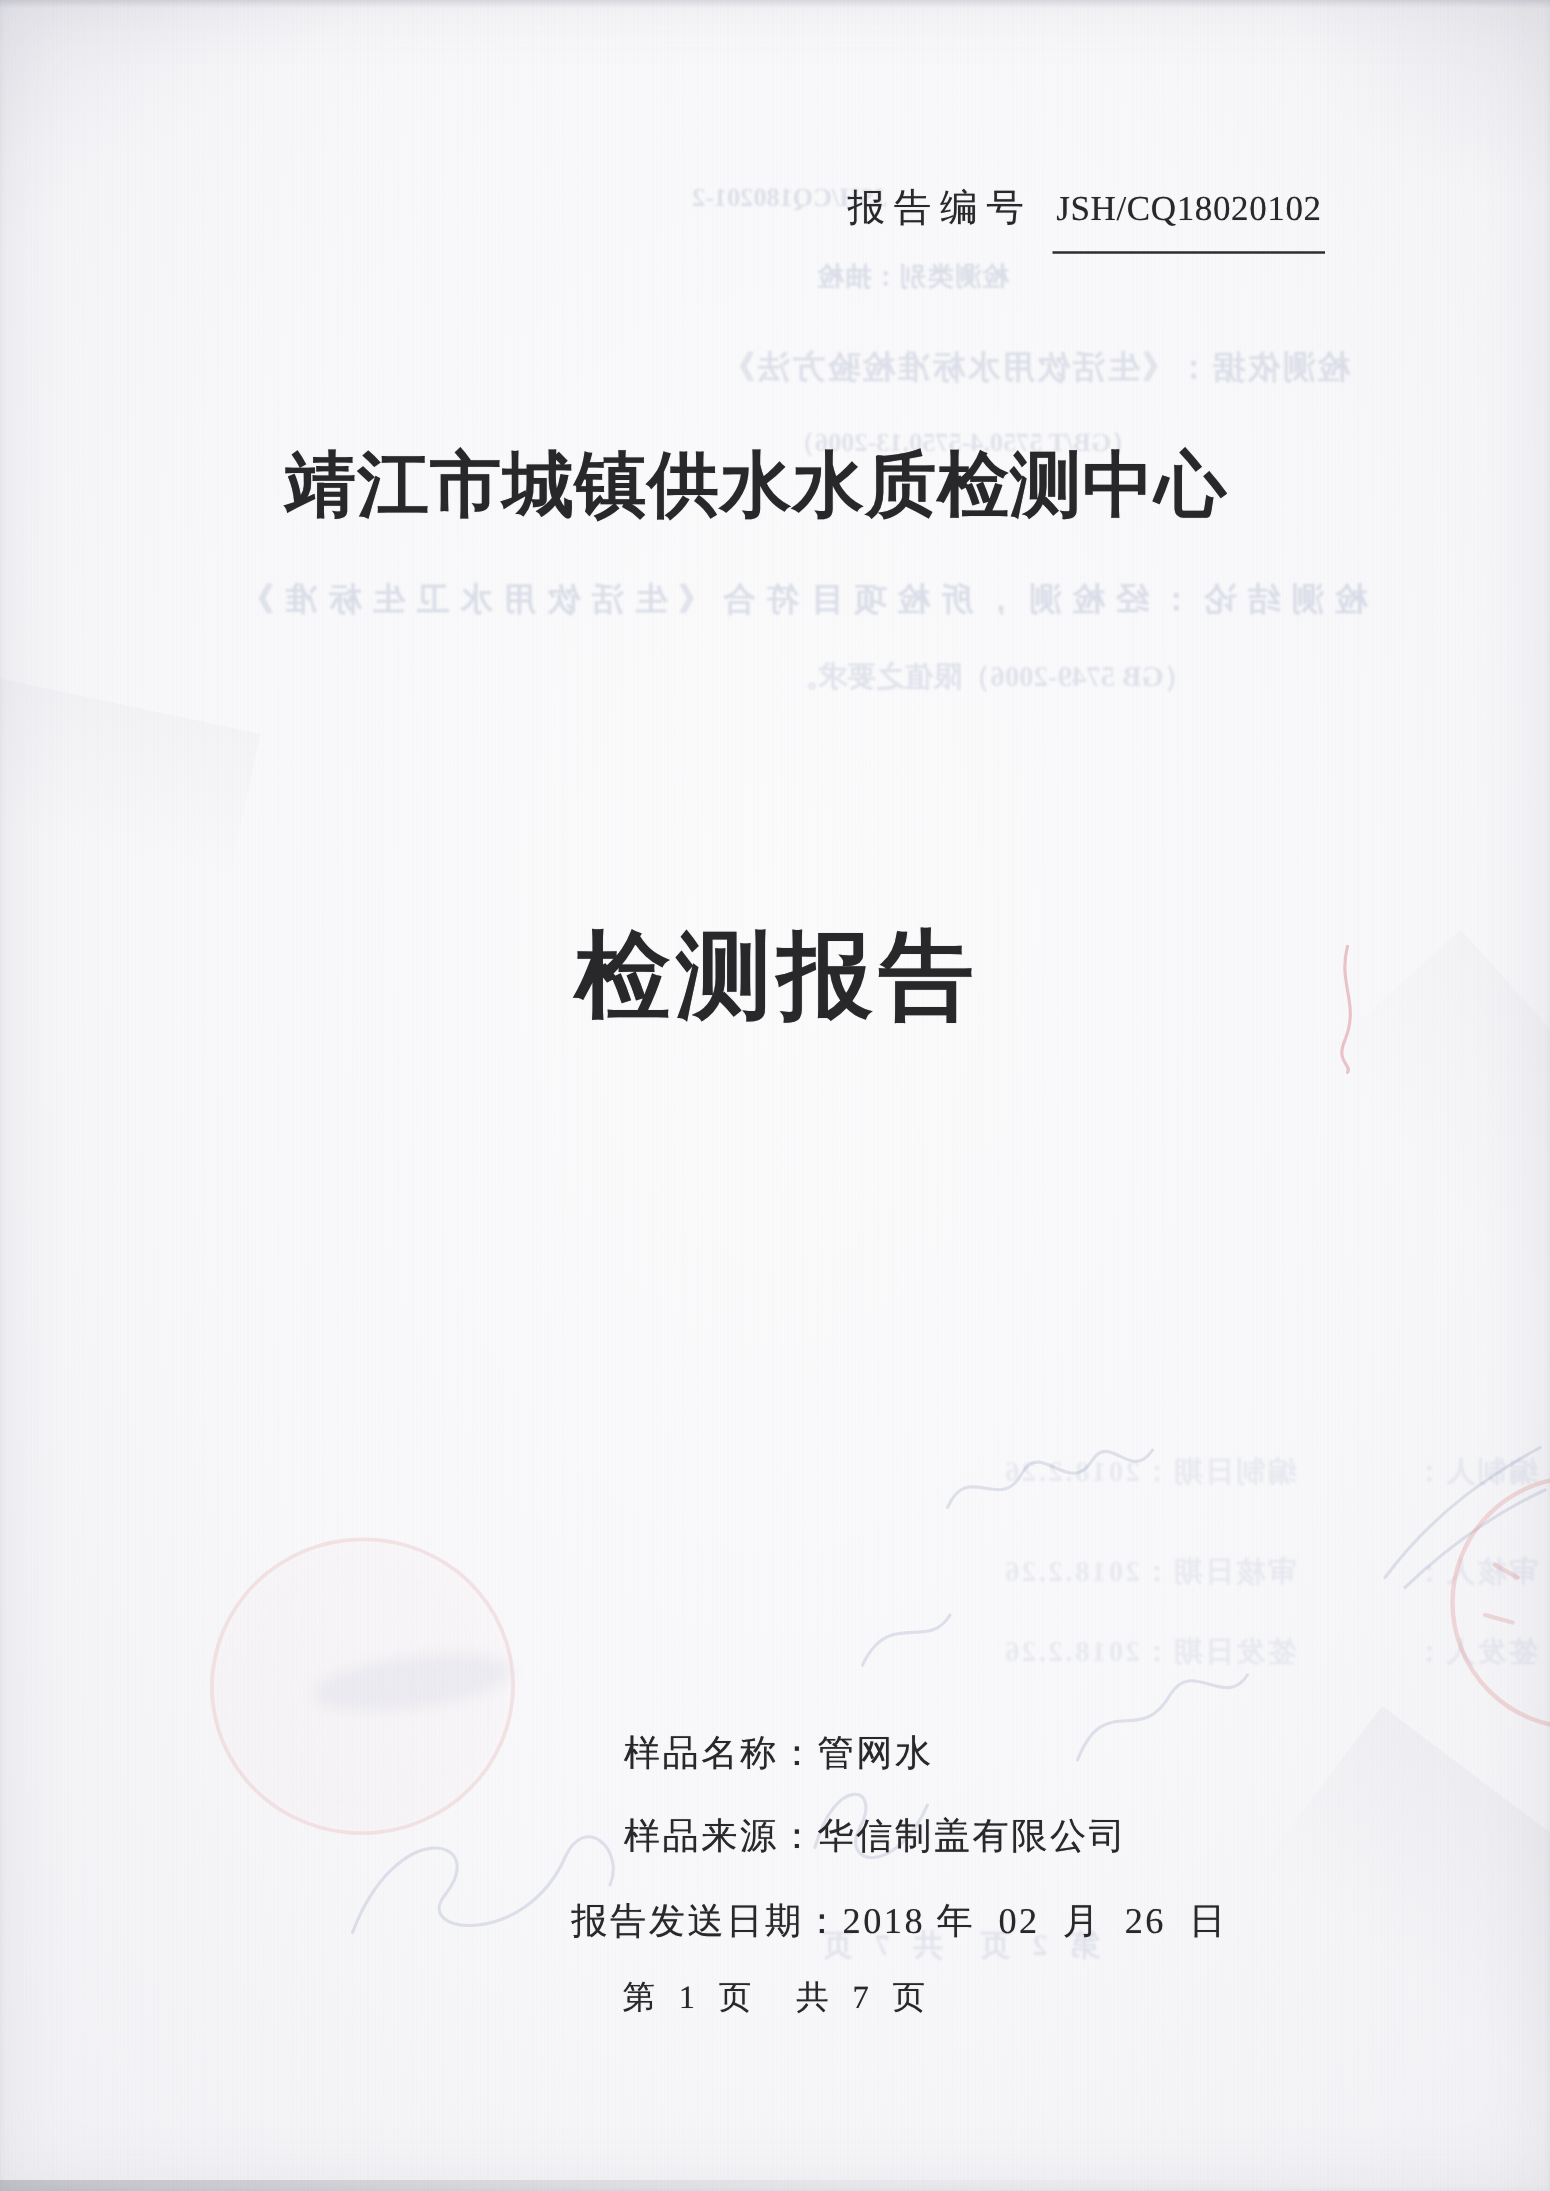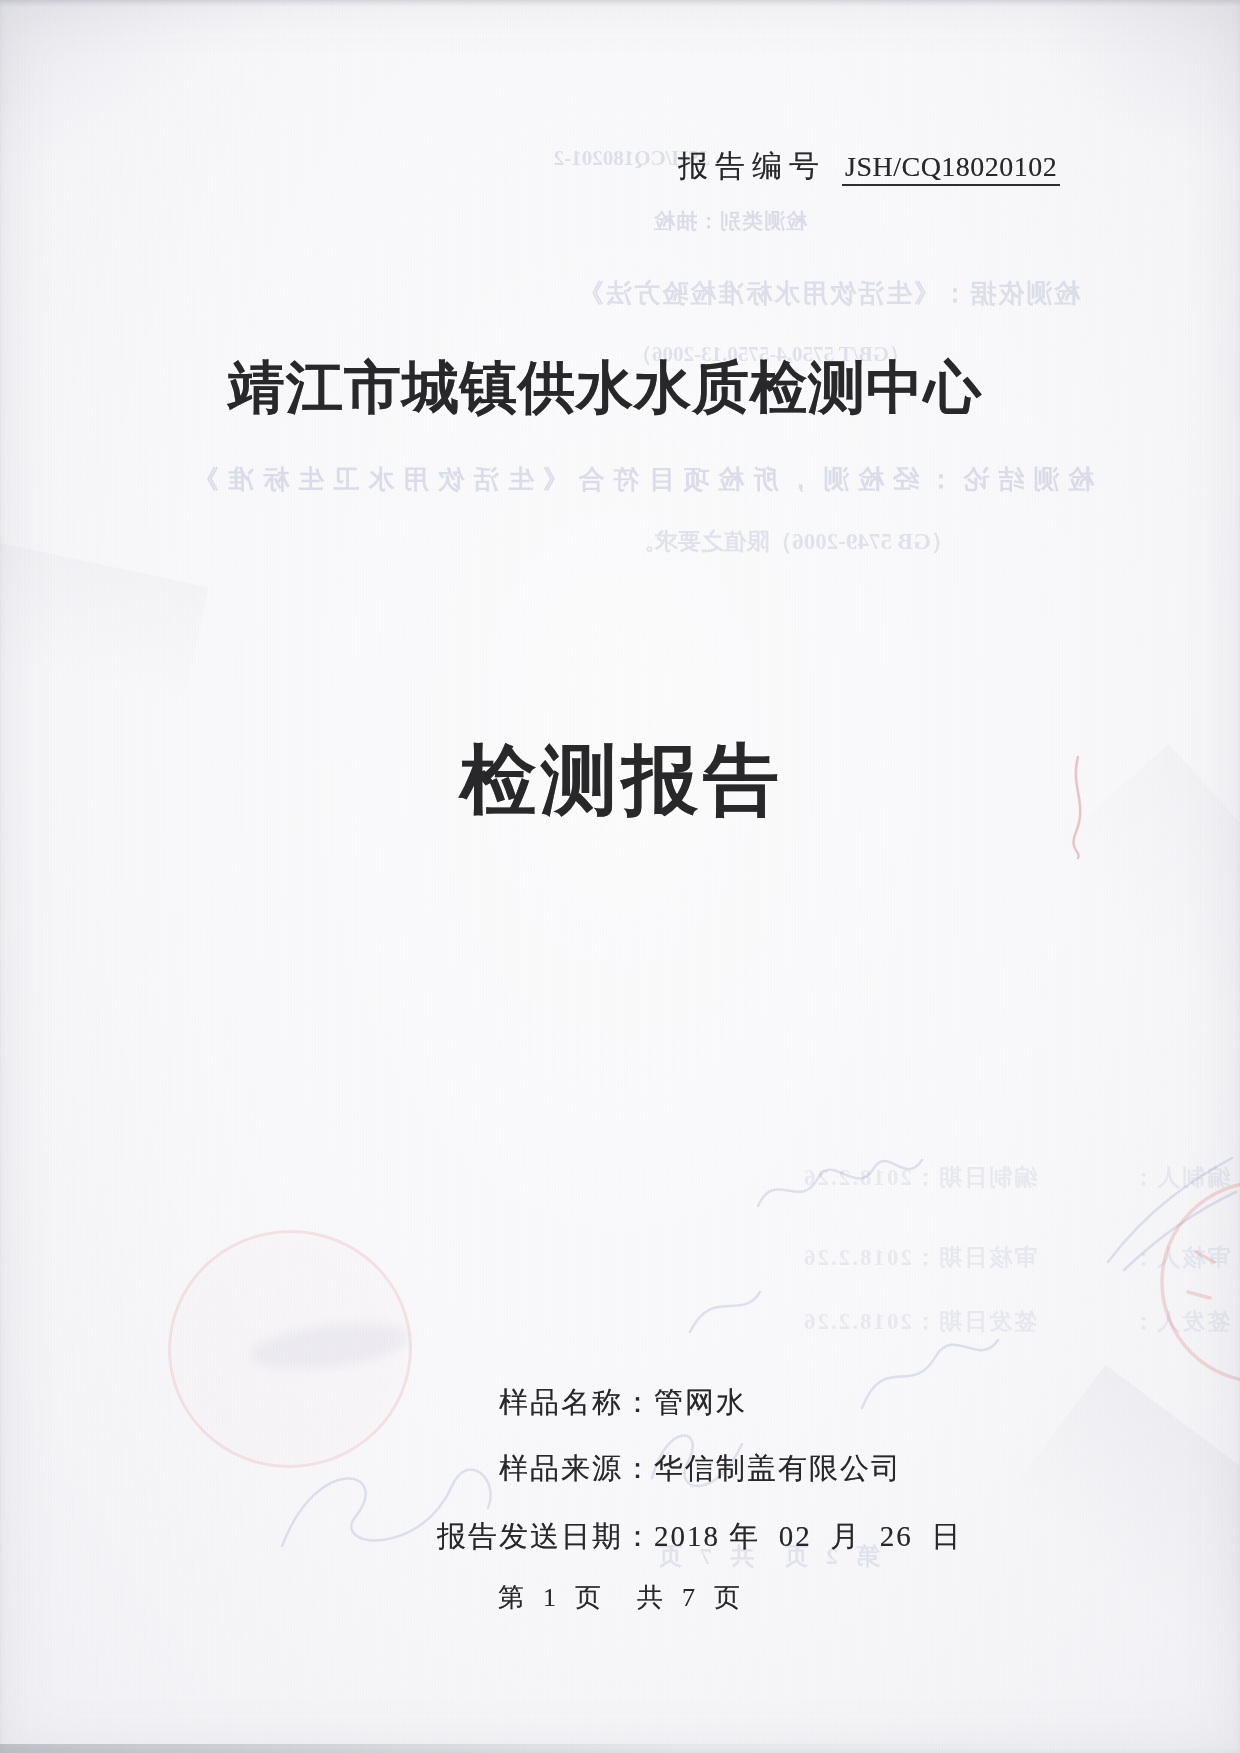--- a/index.html
+++ b/index.html
@@ -19,34 +19,34 @@
     box-shadow: inset 0 0 60px rgba(95,95,115,0.10), inset 0 0 6px rgba(120,120,140,0.10);
   }
   .abs{position:absolute;}
   .ink{color:#28282a;text-shadow:0 0 0.6px rgba(45,45,50,0.55);}
 
   
   .report-line{top:146px;left:678px;white-space:nowrap;}
   .report-label{font-size:30px;letter-spacing:7px;margin-right:16px;}
   .report-value{
     font-size:28px;letter-spacing:0.5px;
-    border-bottom:2px solid #2e2e30;padding:0 3px 2px 3px;
+    border-bottom:2px solid #2e2e30;padding:0 3px 18px 3px;
   }
   .org-name{
     top:350px;left:0;width:1210px;text-align:center;
     font-size:57px;font-weight:700;letter-spacing:1px;white-space:nowrap;
   }
   .doc-title{
     top:730px;left:0;width:1244px;text-align:center;
     font-size:76px;font-weight:700;letter-spacing:5px;white-space:nowrap;
   }
   .info-line{font-size:29px;letter-spacing:2px;white-space:pre;}
   .info-1{top:1350px;left:462px;}
   .info-2{top:1416px;left:462px;}
-  .info-3{top:1484px;left:400px;}
+  .info-3{top:1484px;left:420px;}
   .page-footer{
     top:1580px;left:0;width:1240px;text-align:center;
     font-size:26px;letter-spacing:2px;white-space:pre;
   }
 
   
   .mirror{
     transform:scaleX(-1);
     filter:blur(0.7px);
     font-weight:700;

